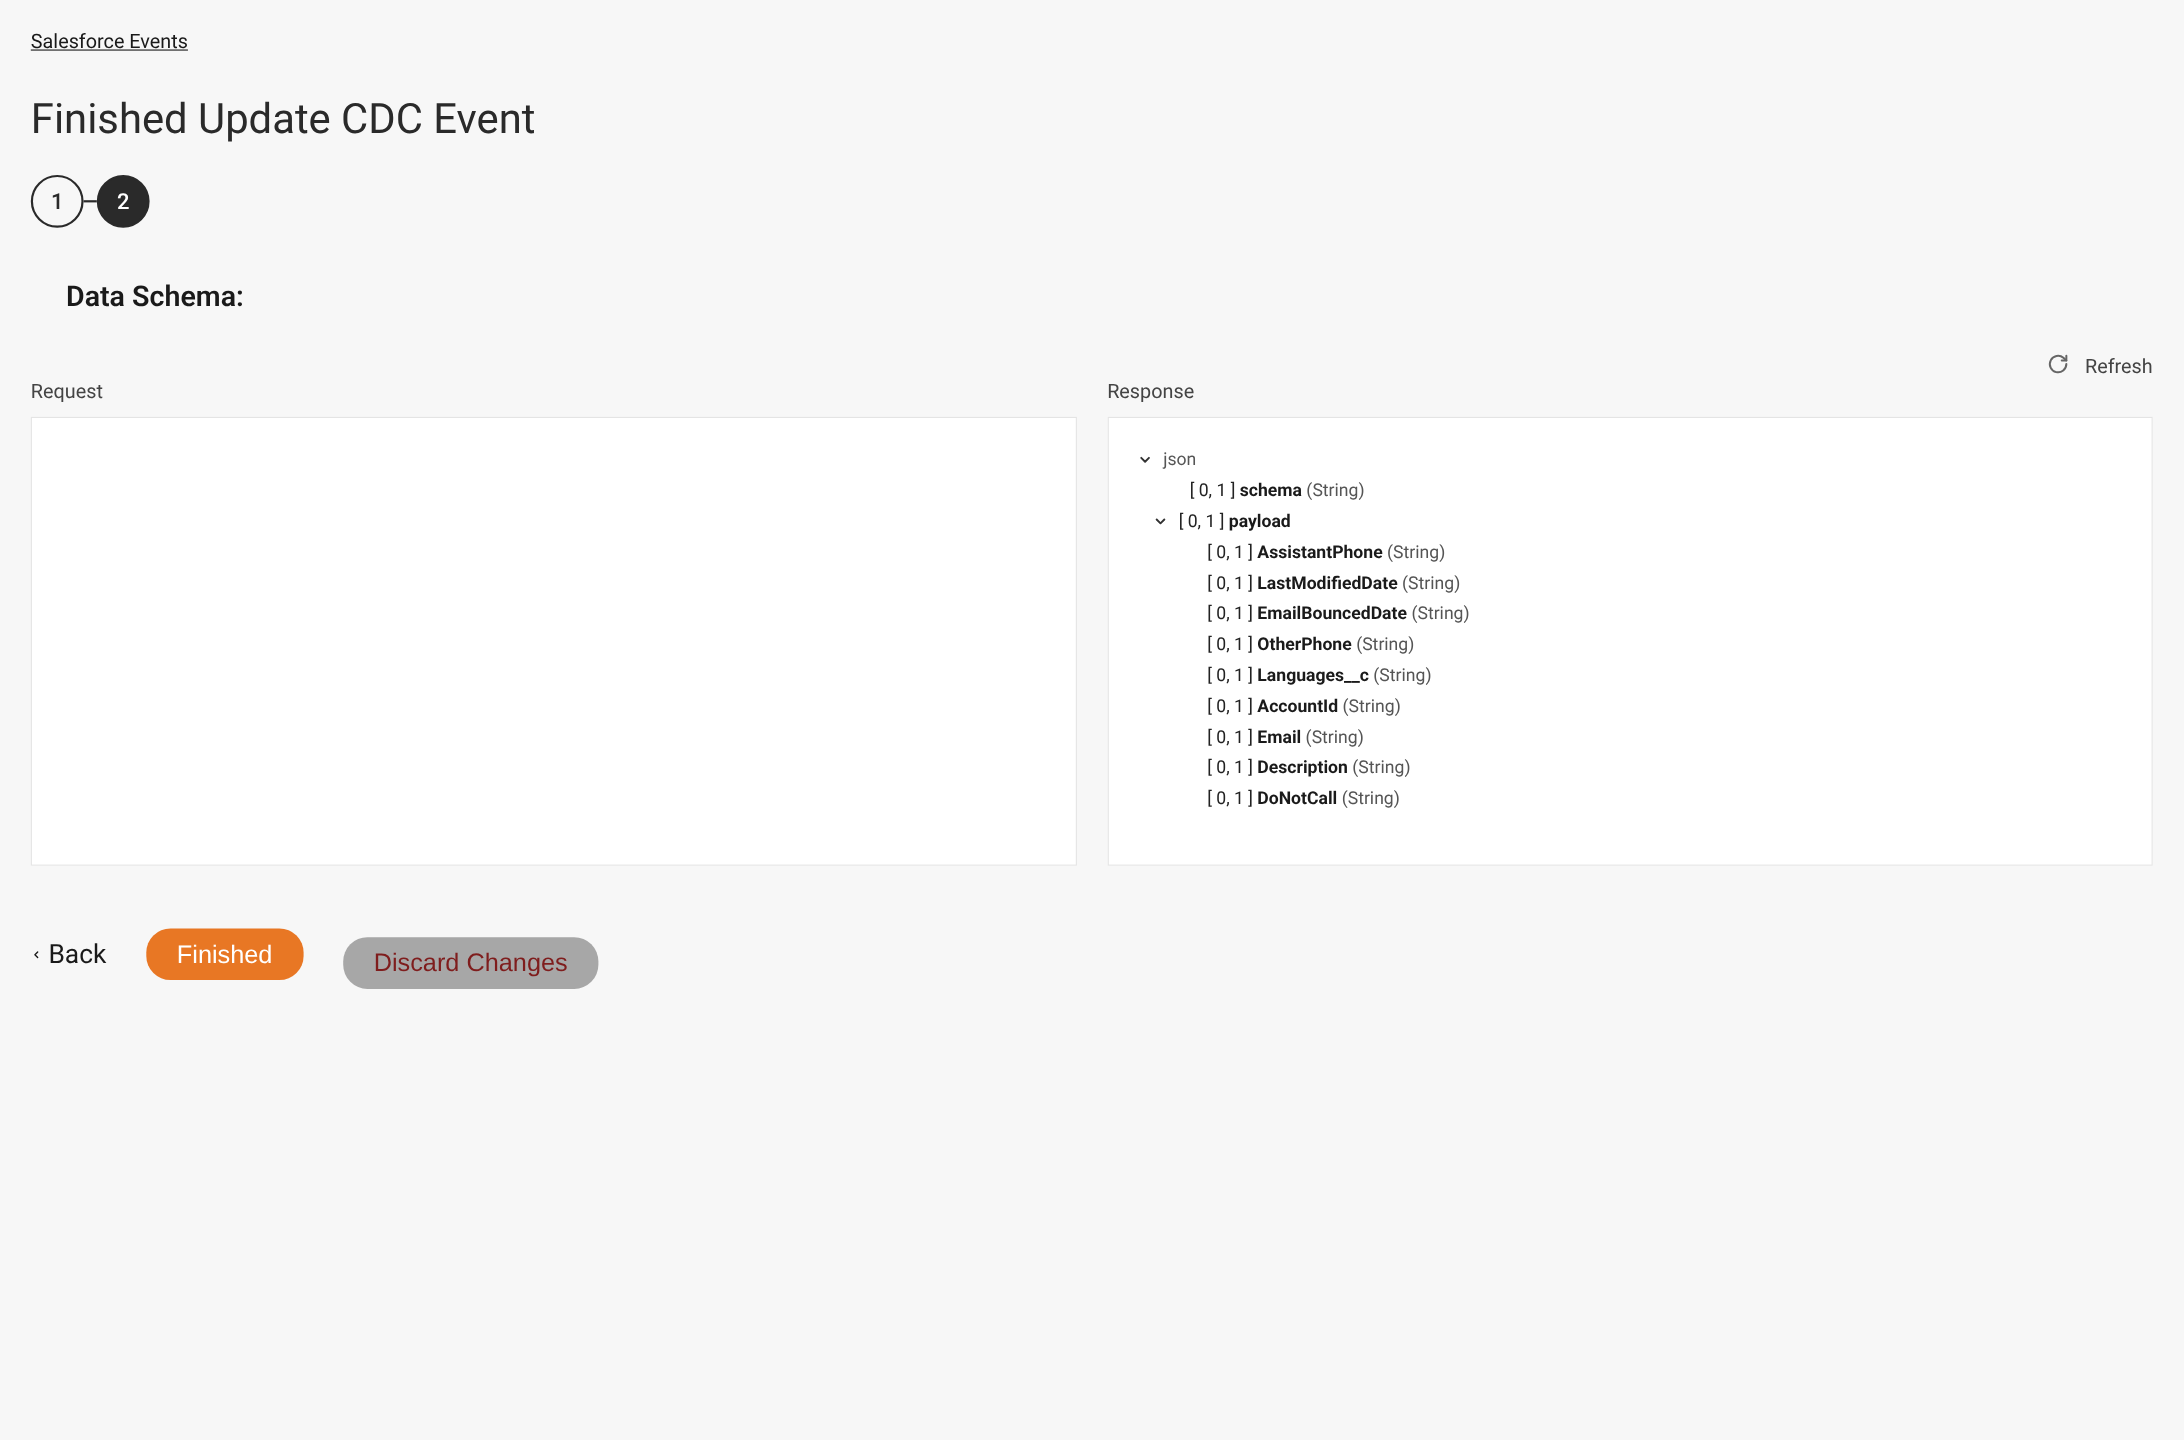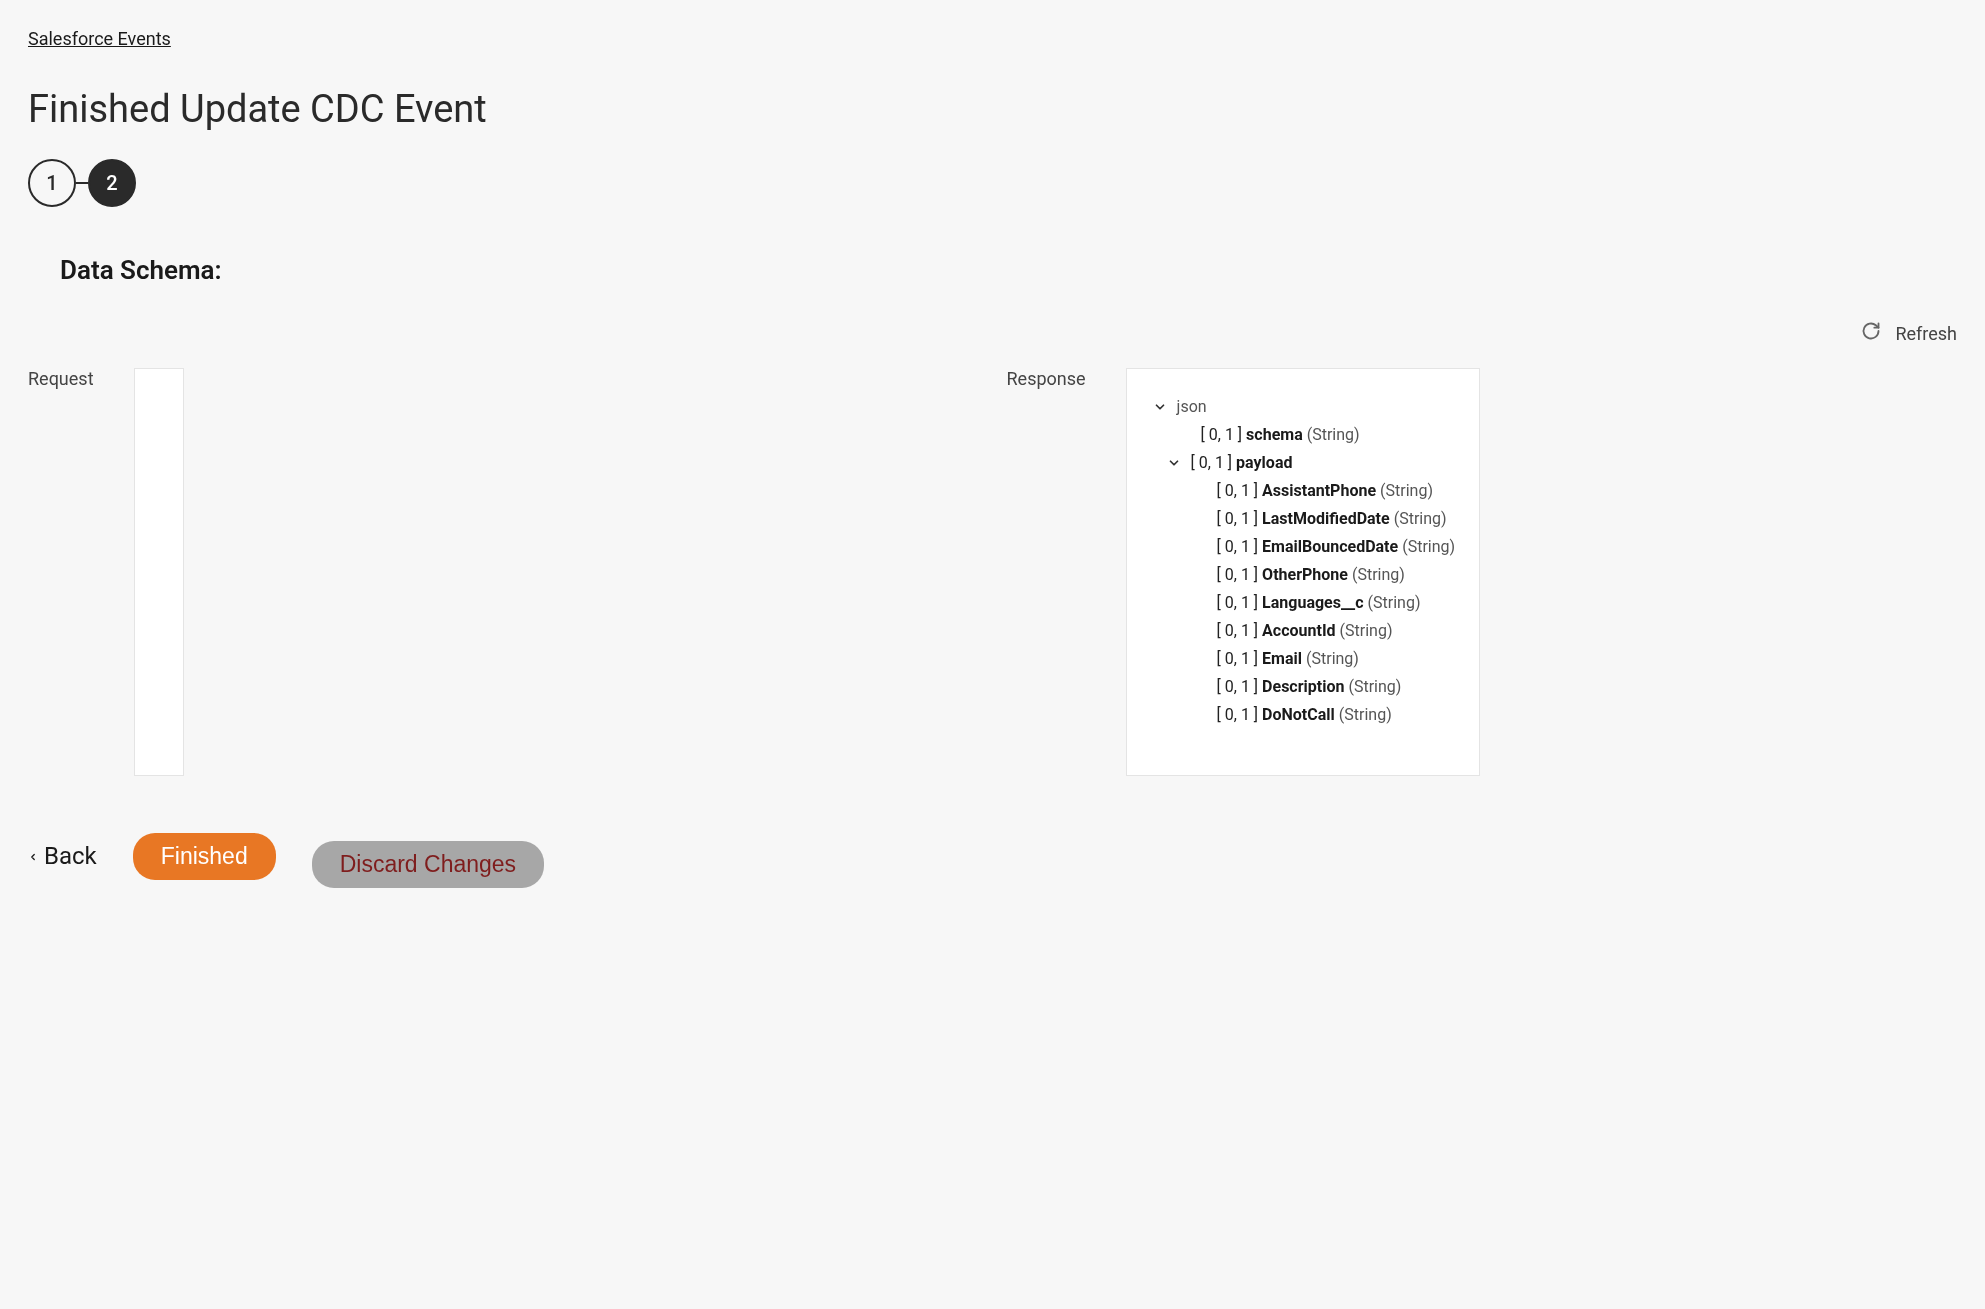--- a/index.html
+++ b/index.html
@@ -60,39 +60,39 @@
       font-size: 26px;
       font-weight: 600;
       color: #1a1a1a;
       margin-bottom: 36px;
       margin-left: 32px;
     }
     .refresh-row {
       display: flex;
       justify-content: flex-end;
       align-items: flex-start;
-      margin-bottom: 23px;
+      margin-bottom: 0;
     }
     .refresh-btn {
       display: flex;
       align-items: center;
       gap: 14px;
       cursor: pointer;
       font-size: 18px;
       color: #444;
     }
     .panels {
       display: flex;
       gap: 28px;
       margin-bottom: 48px;
     }
     .panel-col {
       flex: 1;
       display: flex;
-      gap: 40px;
+      flex-direction: column;
     }
     .panel-label {
       font-size: 18px;
       color: #444;
       margin-bottom: 12px;
     }
     .panel {
       background: #fff;
       border: 1px solid #e4e4e4;
       height: 408px;

